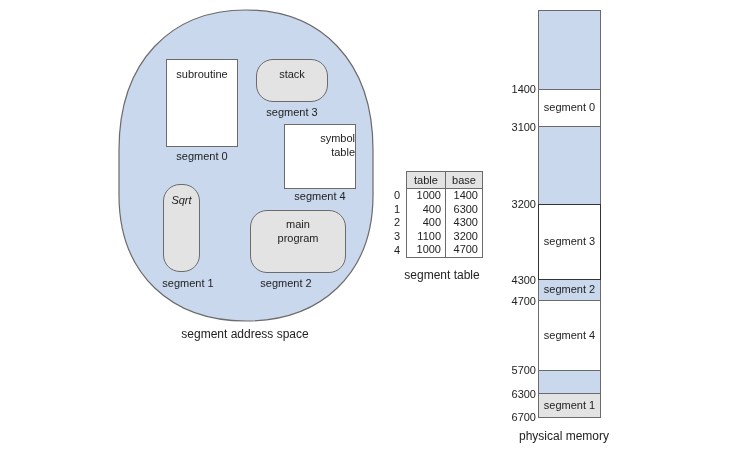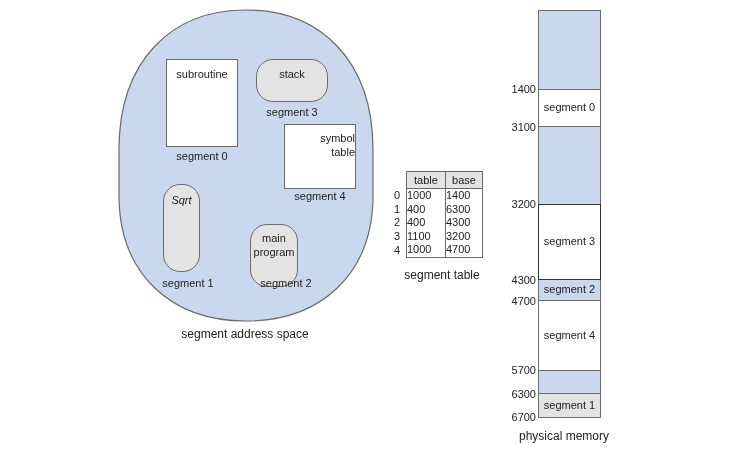--- a/index.html
+++ b/index.html
@@ -11,21 +11,21 @@
   svg.blob { position: absolute; left: 0; top: 0; }
   .lbox { position: absolute; box-sizing: border-box; border: 1px solid #6b6b6b; }
   .lbox.white { background: #ffffff; }
   .lbox.grey { background: #e3e3e4; border-radius: 17px; }
   .lbox .inner { position: absolute; left: 0; right: 0; top: 7px; text-align: center; font-size: 11px; line-height: 14px; }
   .italic { font-style: italic; }
 
   table.seg { position: absolute; left: 394px; top: 171px; border-collapse: collapse; font-size: 11px; }
   table.seg td, table.seg th { padding: 0; height: 13.5px; line-height: 13px; font-weight: normal; }
   table.seg th.idx, table.seg td.idx { width: 12px; text-align: left; }
-  table.seg th.c, table.seg td.c { padding-right: 4px; }
+  table.seg th.c, table.seg td.c { text-align: right; padding-right: 4px; }
   table.seg th.h { background: #e3e3e4; text-align: center; height: 16px; border-top: 1px solid #6b6b6b; border-bottom: 1px solid #6b6b6b; }
   table.seg .lim { width: 34px; border-left: 1px solid #6b6b6b; border-right: 1px solid #6b6b6b; }
   table.seg .bas { width: 10px; border-right: 1px solid #6b6b6b; }
   table.seg tr.last td.lim, table.seg tr.last td.bas { border-bottom: 1px solid #6b6b6b; }
 
   .pm { position: absolute; left: 538px; width: 63px; box-sizing: border-box;
         border-left: 1px solid #6b6b6b; border-right: 1px solid #6b6b6b; }
   .pm .lbl { position: absolute; left: 0; right: 0; text-align: center; font-size: 11px; line-height: 13px; top: 50%; margin-top: -7px; }
   .addr { position: absolute; left: 500px; width: 36px; text-align: right; font-size: 11px; line-height: 12px; }
 </style>
@@ -58,21 +58,21 @@
     <div>table</div>
   </div>
 </div>
 <div class="abs txt center" style="left:284px; top:190px; width:72px;">segment 4</div>
 
 <div class="lbox grey" style="left:163px; top:184px; width:37px; height:88px;">
   <div class="inner italic" style="top:8px;">Sqrt</div>
 </div>
 <div class="abs txt center" style="left:150px; top:277px; width:76px;">segment 1</div>
 
-<div class="lbox grey" style="left:250px; top:224px; width:48px; height:63px;">
+<div class="lbox grey" style="left:250px; top:210px; width:96px; height:63px;">
   <div class="inner" style="top:6px;">
     <div>main</div>
     <div>program</div>
   </div>
 </div>
 <div class="abs txt center" style="left:248px; top:277px; width:76px;">segment 2</div>
 
 <div class="abs center" style="left:160px; top:327px; width:170px; font-size:12px;">segment address space</div>
 
 <table class="seg">

